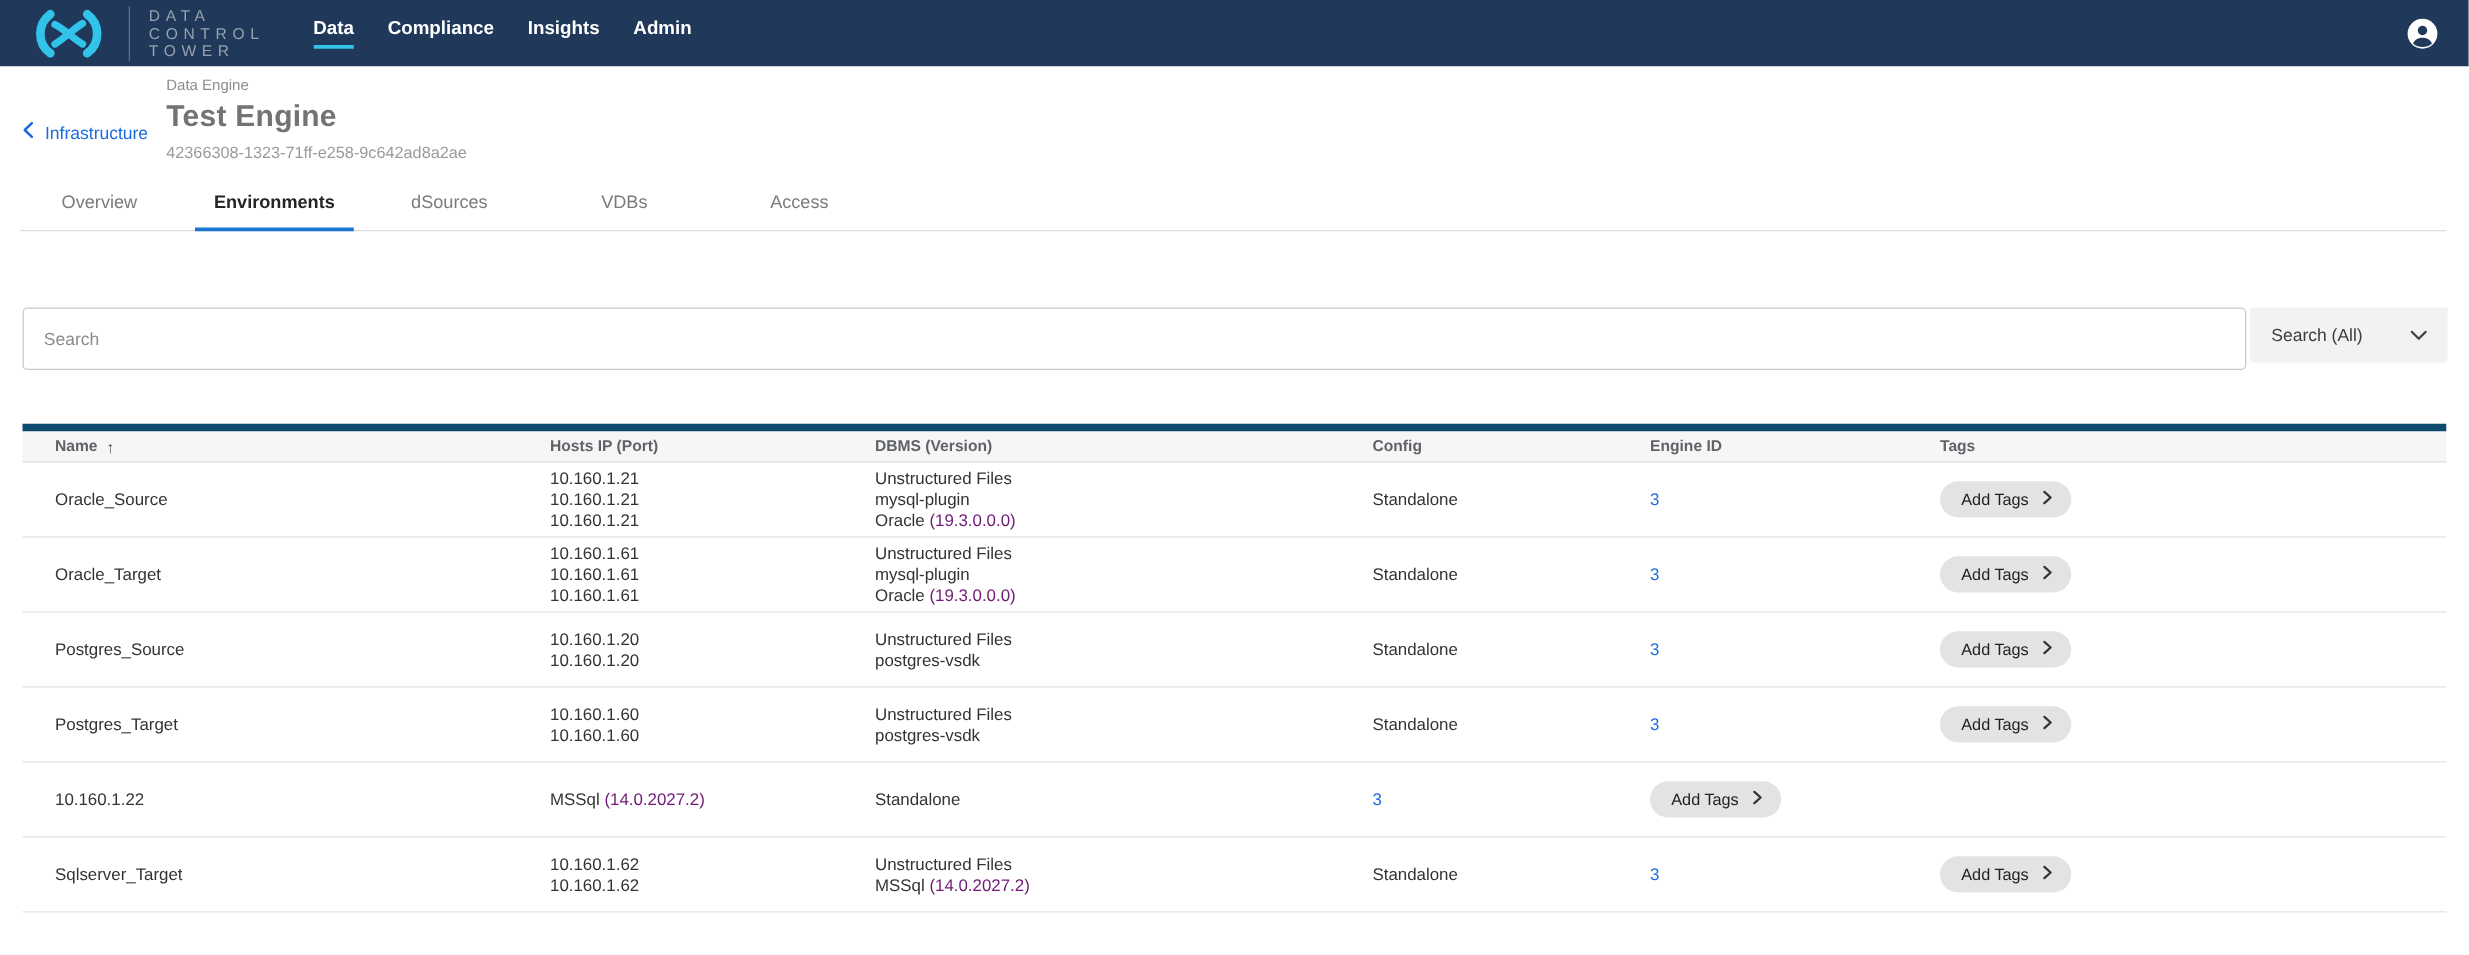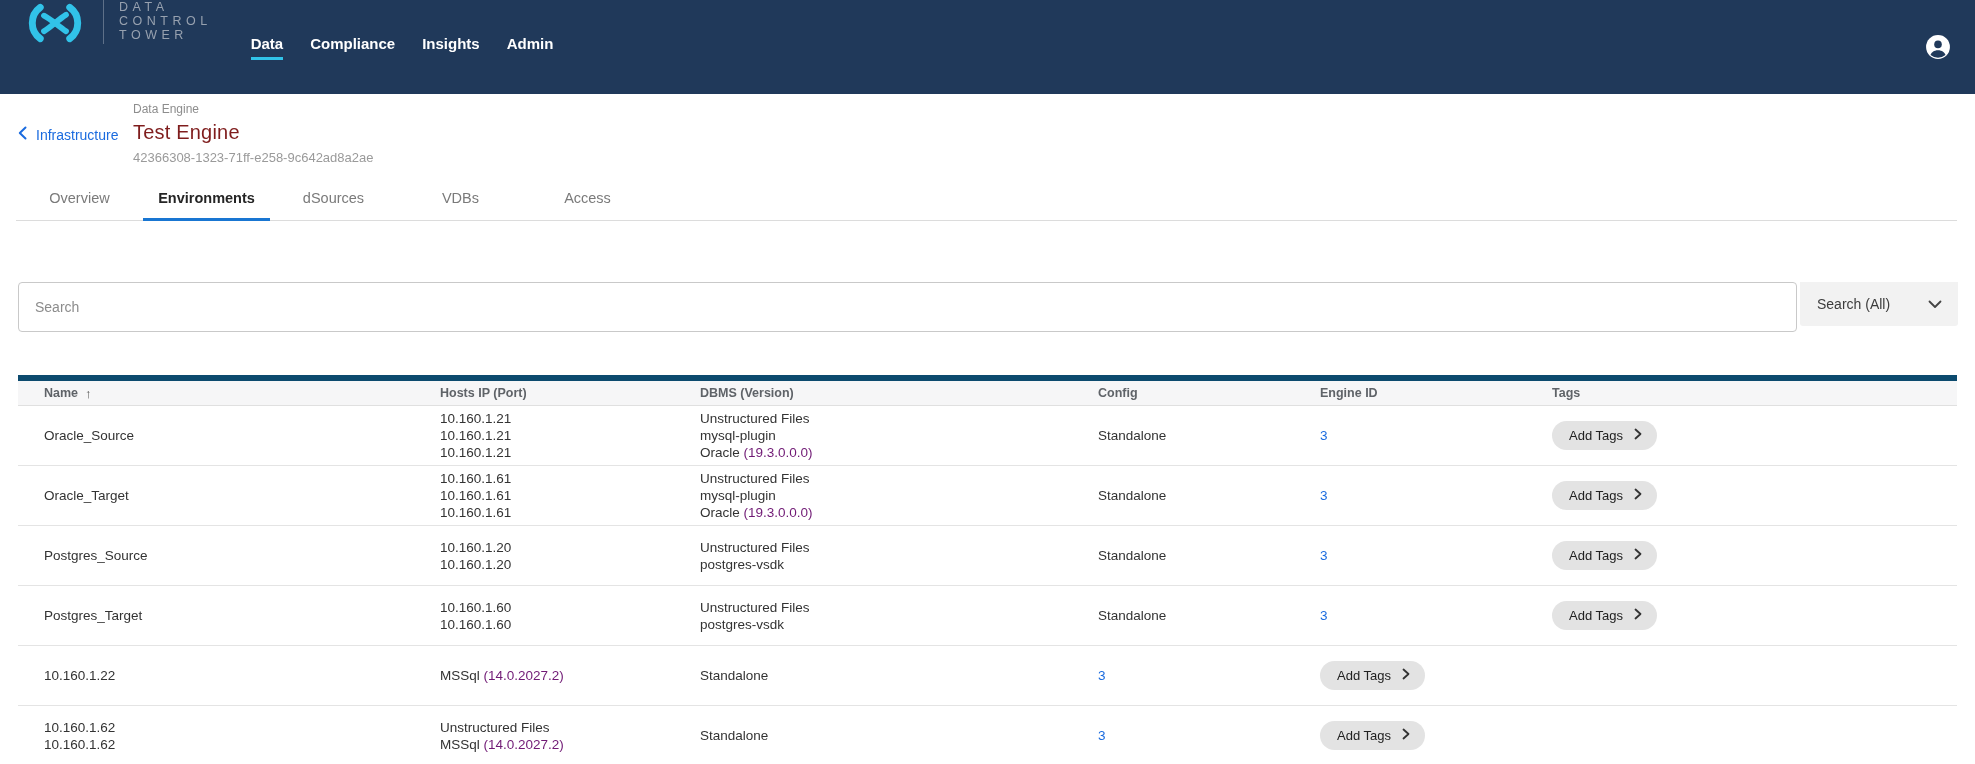--- a/index.html
+++ b/index.html
@@ -5,38 +5,38 @@
   :root{
     --navy:#20395a;
     --cyan:#31c3e9;
     --link:#1a6bdf;
     --tabblue:#1976d2;
   }
   *{box-sizing:border-box;margin:0;padding:0;}
   html,body{width:1975px;height:764px;overflow:hidden;background:#fff;
     font-family:"Liberation Sans",sans-serif;color:#333;}
   
-  .appbar{height:94px;background:var(--navy);display:flex;padding:0 18px 0 20px;}
+  .appbar{height:53px;background:var(--navy);display:flex;align-items:center;padding:0 18px 0 20px;}
   .logo-svg{display:block;}
   .brand-divider{width:1px;height:44px;background:rgba(255,255,255,.28);margin:0 15px 0 13px;}
   .wordmark{color:#97a1af;font-size:12.5px;line-height:14px;letter-spacing:4.5px;font-weight:500;}
   .topnav{display:flex;gap:27px;margin-left:39px;align-items:center;}
   .nav-link{color:#fff;font-size:15px;font-weight:700;text-decoration:none;cursor:pointer;
     padding-bottom:5px;border-bottom:3px solid transparent;}
   .nav-link.active{border-bottom-color:var(--cyan);}
   .avatar{margin-left:auto;margin-right:6px;cursor:pointer;display:flex;align-items:center;}
   
   .page-head{position:relative;padding:8px 0 0 133px;}
   .eyebrow{font-size:12px;color:#8d8d8d;}
-  .page-title{font-size:20px;font-weight:400;color:#7f1d1d;margin:5px 0 6px 0;letter-spacing:.2px;}
+  .page-title{font-size:24px;font-weight:700;color:#737373;margin:5px 0 6px 0;letter-spacing:.2px;}
   .uuid{font-size:13px;color:#9a9a9a;}
-  .back-crumb{position:absolute;left:18px;top:32px;display:flex;align-items:center;gap:9px;
+  .back-crumb{position:absolute;left:18px;top:44px;display:flex;align-items:center;gap:9px;
     color:var(--link);font-size:14px;cursor:pointer;text-decoration:none;}
   
-  .tabbar{display:flex;margin:13px 18px 0 16px;border-bottom:1px solid #dcdcdc;}
+  .tabbar{display:flex;margin:13px 18px 0 16px;border-bottom:1px solid #dcdcdc;gap:13px;}
   .tab{width:127px;text-align:center;padding:12px 0 12px 0;font-size:14.5px;color:#7a7a7a;
     cursor:pointer;border-bottom:3px solid transparent;margin-bottom:-1px;}
   .tab.active{color:#252525;font-weight:700;border-bottom-color:var(--tabblue);}
   
   .search-row{display:flex;margin:61px 17px 0 18px;align-items:stretch;height:44px;}
   .search-input{flex:1;height:50px;border:1px solid #c9c9c9;border-radius:4px;padding:0 16px;
     font-size:14px;font-family:"Liberation Sans",sans-serif;color:#333;outline:none;background:#fff;}
   .search-input::placeholder{color:#8c8c8c;}
   .search-scope{width:158px;margin-left:3px;background:#f2f2f2;display:flex;align-items:center;
     justify-content:space-between;padding:0 16px 0 17px;cursor:pointer;border-radius:0 0 3px 3px;}
@@ -273,20 +273,21 @@
         <span>
           <svg width="8" height="12" viewBox="0 0 8 12">
                 <polyline points="1.5,1.5 6.5,6 1.5,10.5" fill="none" stroke="#333" stroke-width="1.8" stroke-linecap="round" stroke-linejoin="round"></polyline>
               </svg>
         </span>
       </button>
     </div>
   </div>
 
   <div class="tgrid trow">
+    <div>Sqlserver_Target</div>
     <div class="cell-multiline">
           <div>10.160.1.62</div>
           <div>10.160.1.62</div>
         </div>
     <div class="cell-multiline">
           <div><span>Unstructured Files</span></div>
           <div><span>MSSql</span><span class="version"> (14.0.2027.2)</span></div>
         </div>
     <div>Standalone</div>
     <div>

